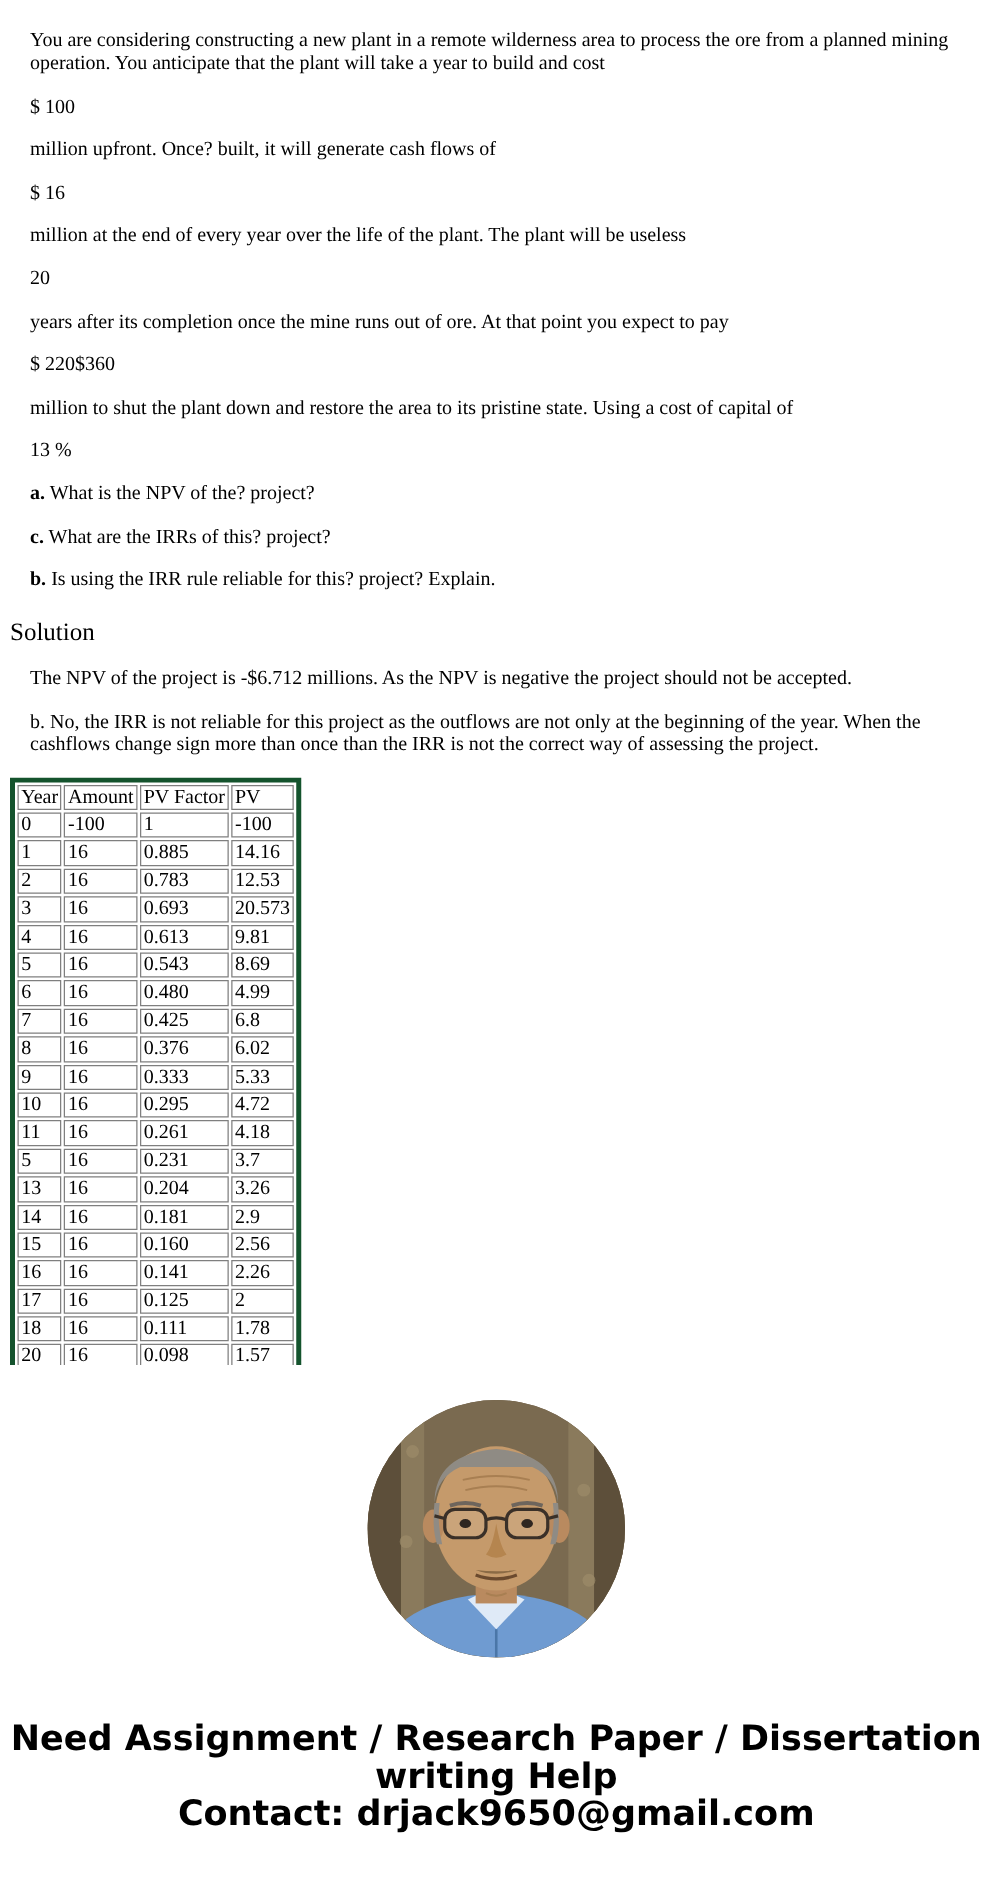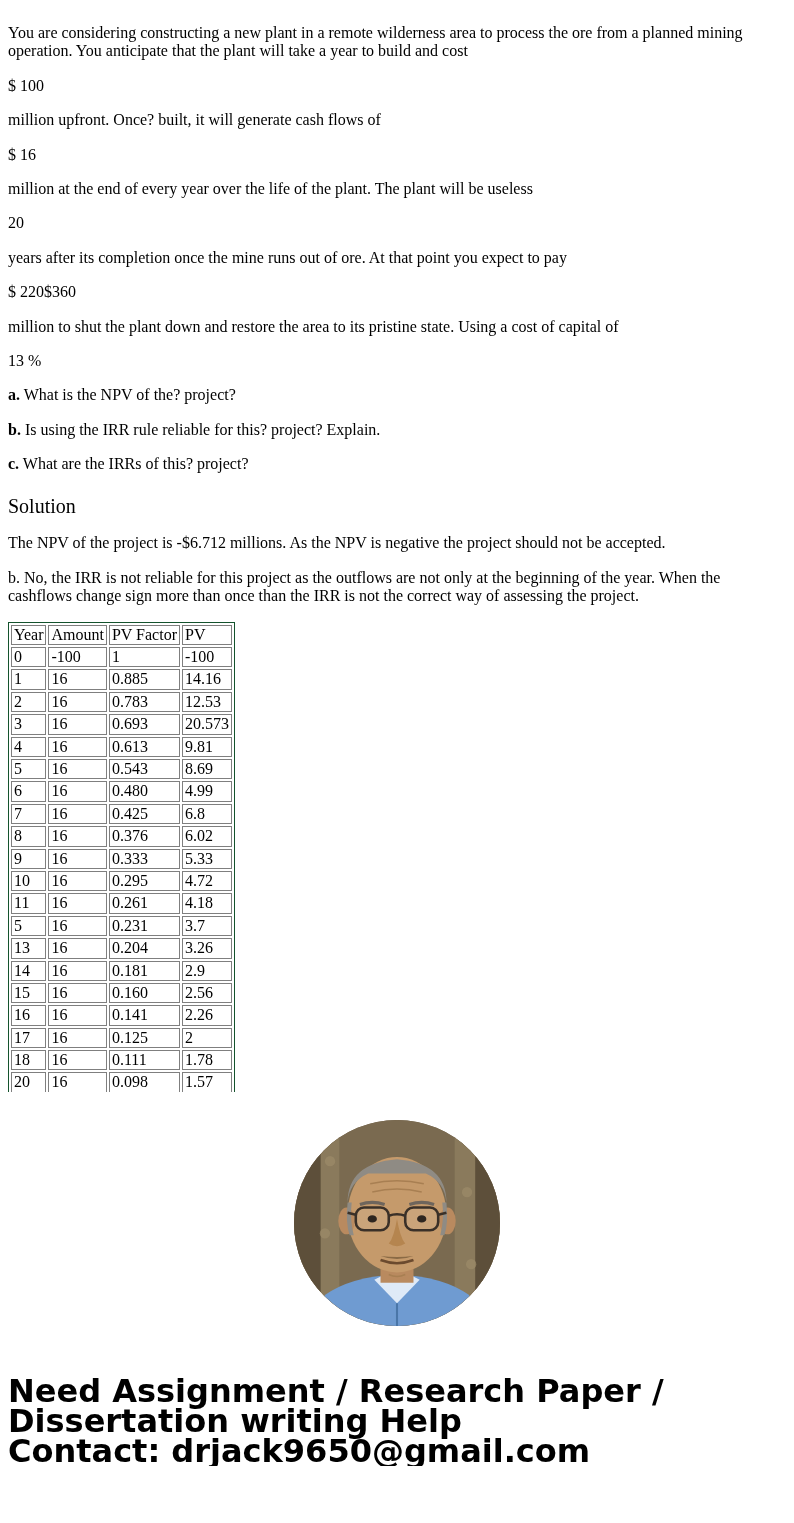--- a/index.html
+++ b/index.html
@@ -4,35 +4,35 @@
 <style>
   html, body { background: #ffffff; }
   body {
     margin: 8px;
     width: 778px;
     color: #000000;
     font-family: "Liberation Serif", serif;
     font-size: 16px;
     line-height: 1.15;
   }
-  p { margin: 16px 0; }
+  p { margin: 16px 16px; }
   .q-label { font-weight: bold; }
   h2.solution {
     font-size: 20px;
     font-weight: normal;
     margin: 22px 0 14px 0;
   }
   .bold { font-weight: normal; }
   .table-clip {
     height: 470px;
     overflow: hidden;
     margin-top: 16px;
   }
   table.pv {
-    border: 1px solid #14532d;
+    border: 4px solid #14532d;
     border-collapse: separate;
     border-spacing: 2px;
     font-size: 16px;
   }
   table.pv th, table.pv td {
     border: 1px solid #7f7f7f;
     padding: 0 2px;
     font-weight: normal;
     text-align: left;
     white-space: nowrap;
@@ -41,24 +41,24 @@
     width: 206px;
     height: 206px;
     margin: 28px auto 0 auto;
     border-radius: 50%;
     overflow: hidden;
     background: #6e5f49;
   }
   .avatar-wrap svg { display: block; }
   .footer {
     margin-top: 50px;
-    text-align: left;
+    text-align: center;
     font-family: "DejaVu Sans", sans-serif;
     font-weight: bold;
-    font-size: 32px;
+    font-size: 28px;
     line-height: 30px;
     color: #000000;
   }
 </style>
 </head>
 <body>
 
 <div>
 
   <p>You are considering constructing a new plant in a remote wilderness area to process the ore from a planned mining operation. You anticipate that the plant will take a year to build and cost</p>
@@ -66,22 +66,22 @@
   <p>million upfront. Once? built, it will generate cash flows of</p>
   <p>$ 16</p>
   <p>million at the end of every year over the life of the plant. The plant will be useless</p>
   <p>20</p>
   <p>years after its completion once the mine runs out of ore. At that point you expect to pay</p>
   <p>$ 220$360</p>
   <p>million to shut the plant down and restore the area to its pristine state. Using a cost of capital of</p>
   <p>13 %</p>
 
   <p><span class="q-label">a.</span><span> What is the NPV of the? project?</span></p>
+  <p><span class="q-label">c.</span><span> What are the IRRs of this? project?</span></p>
   <p><span class="q-label">b.</span><span> Is using the IRR rule reliable for this? project? Explain.</span></p>
-  <p><span class="q-label">c.</span><span> What are the IRRs of this? project?</span></p>
 
   <h2 class="solution">Solution</h2>
 
   <p><span>The NPV of the project is </span><span class="bold">-$6.712 millions. As the NPV is negative the project should not be accepted.</span></p>
   <p class="bold">b. No, the IRR is not reliable for this project as the outflows are not only at the beginning of the year. When the cashflows change sign more than once than the IRR is not the correct way of assessing the project.</p>
 
   <div class="table-clip">
     <table class="pv">
       <thead>
         <tr>

